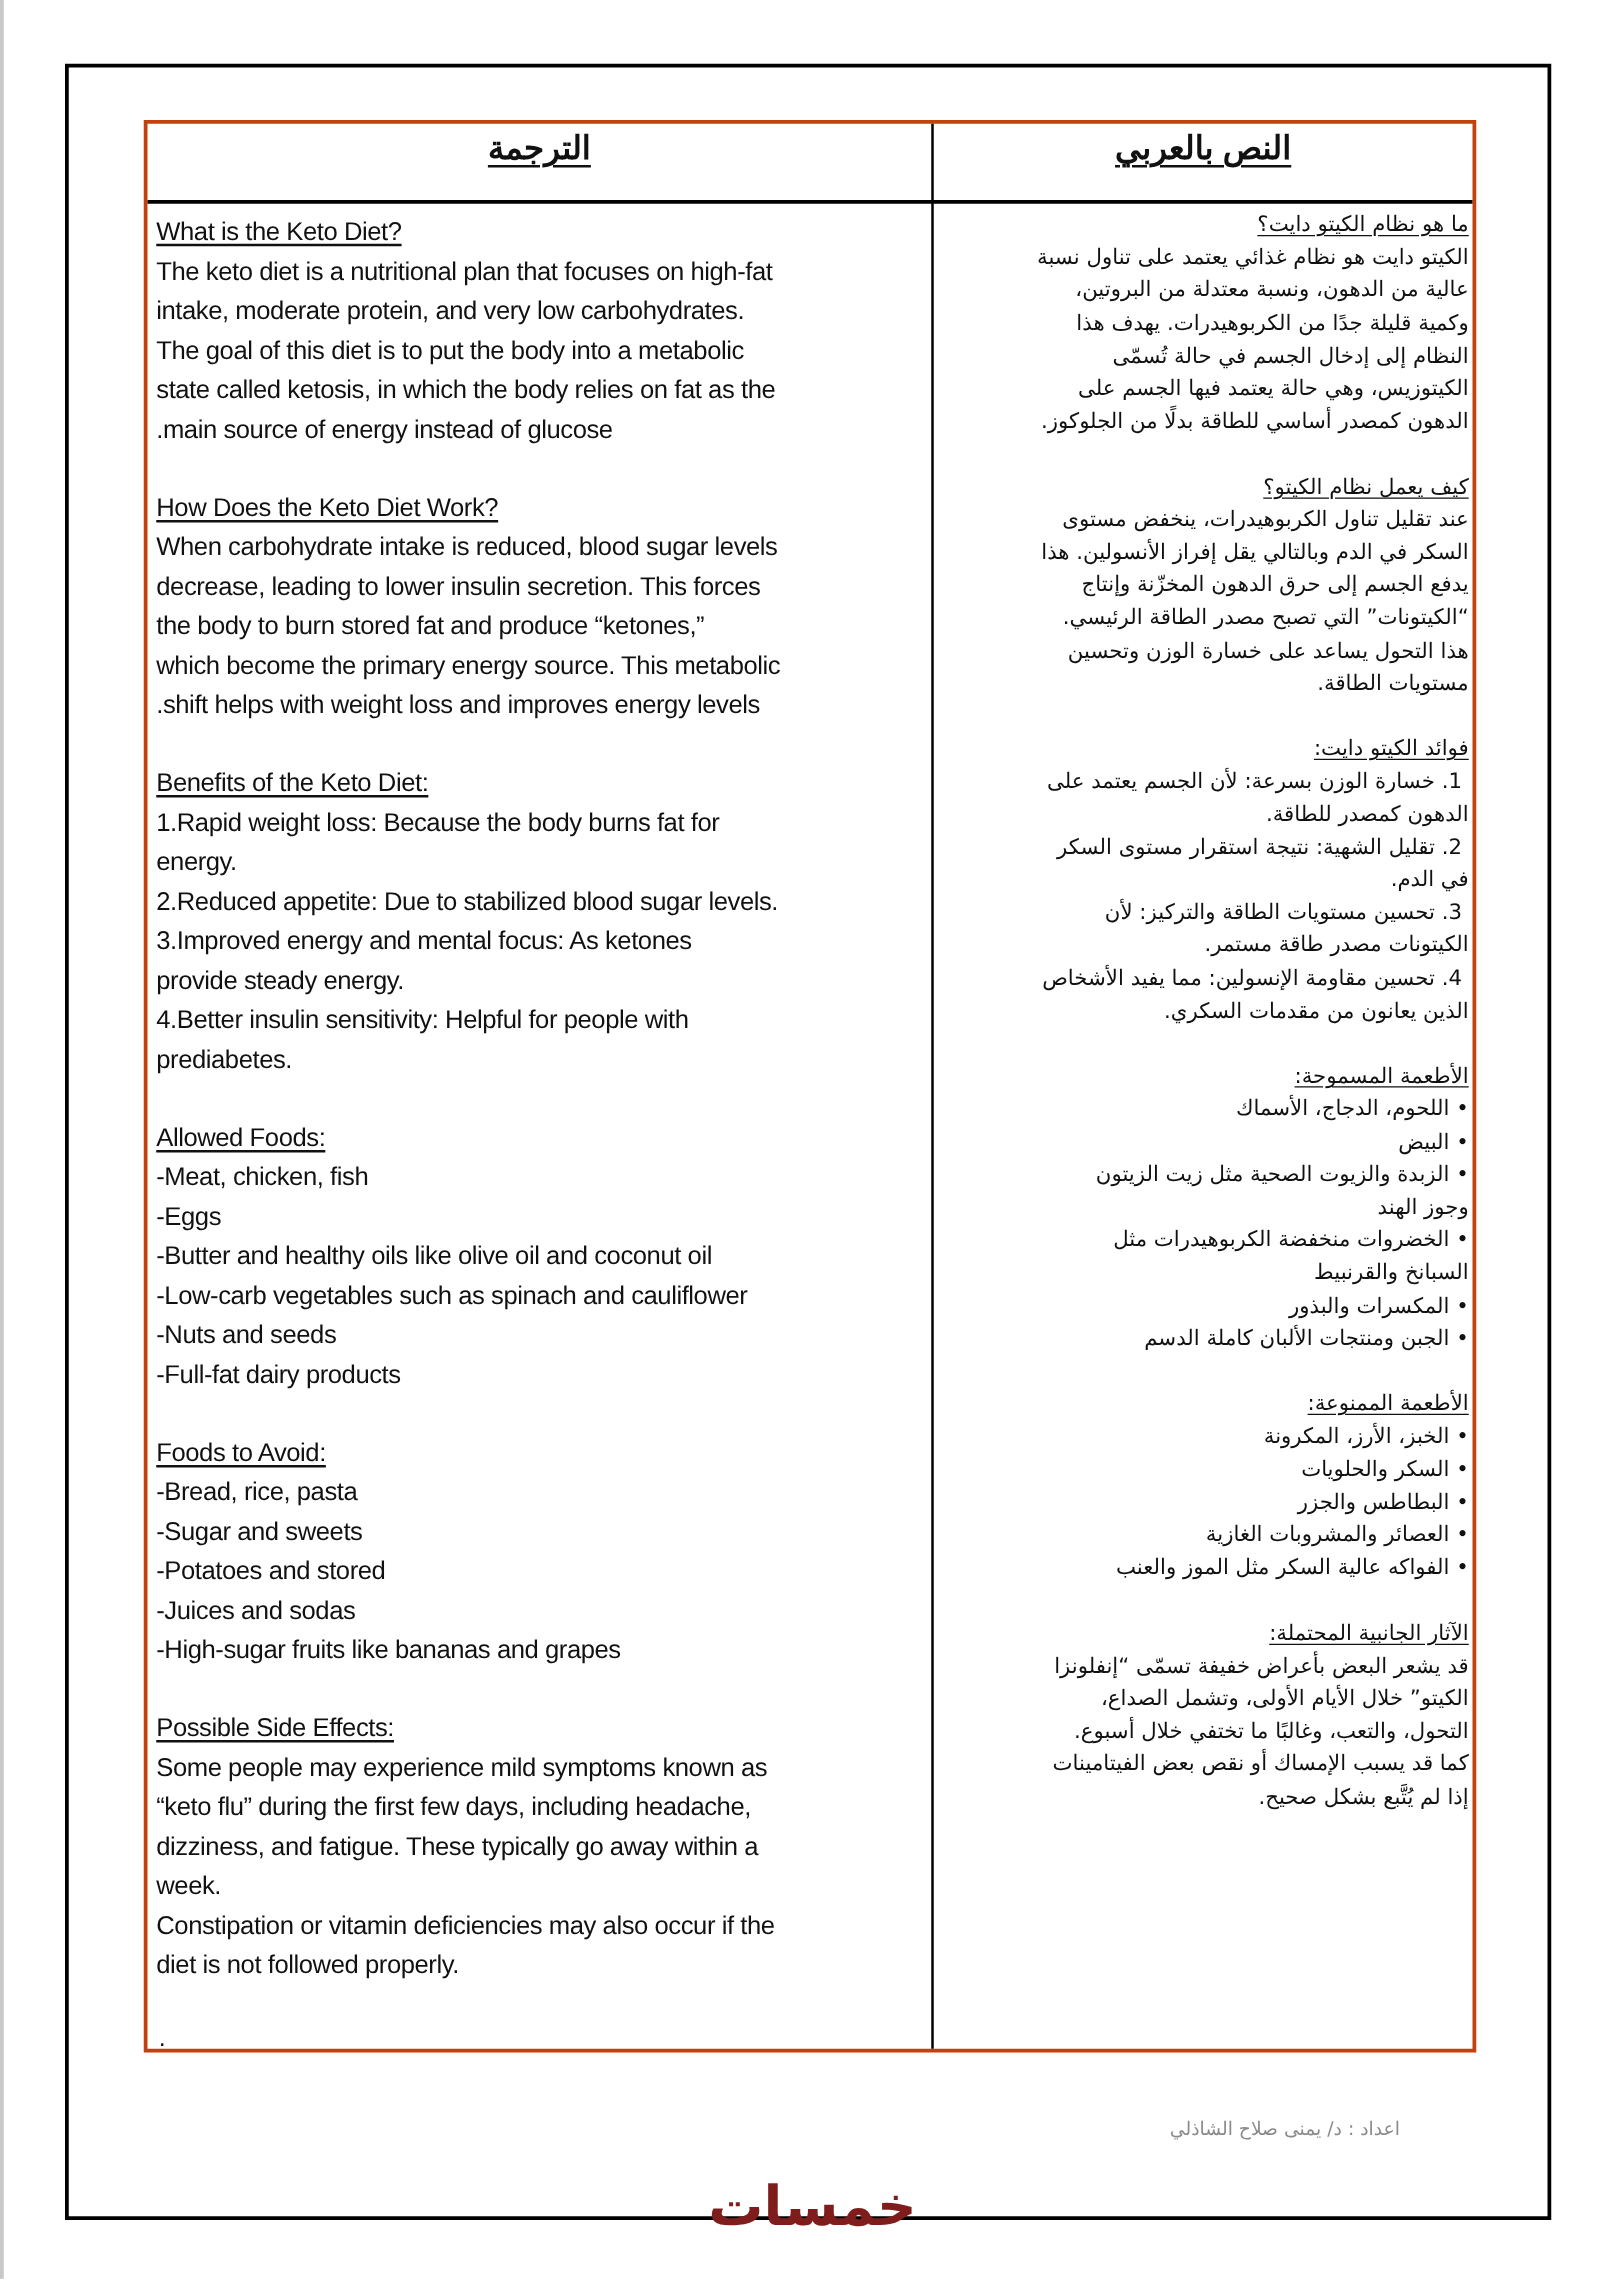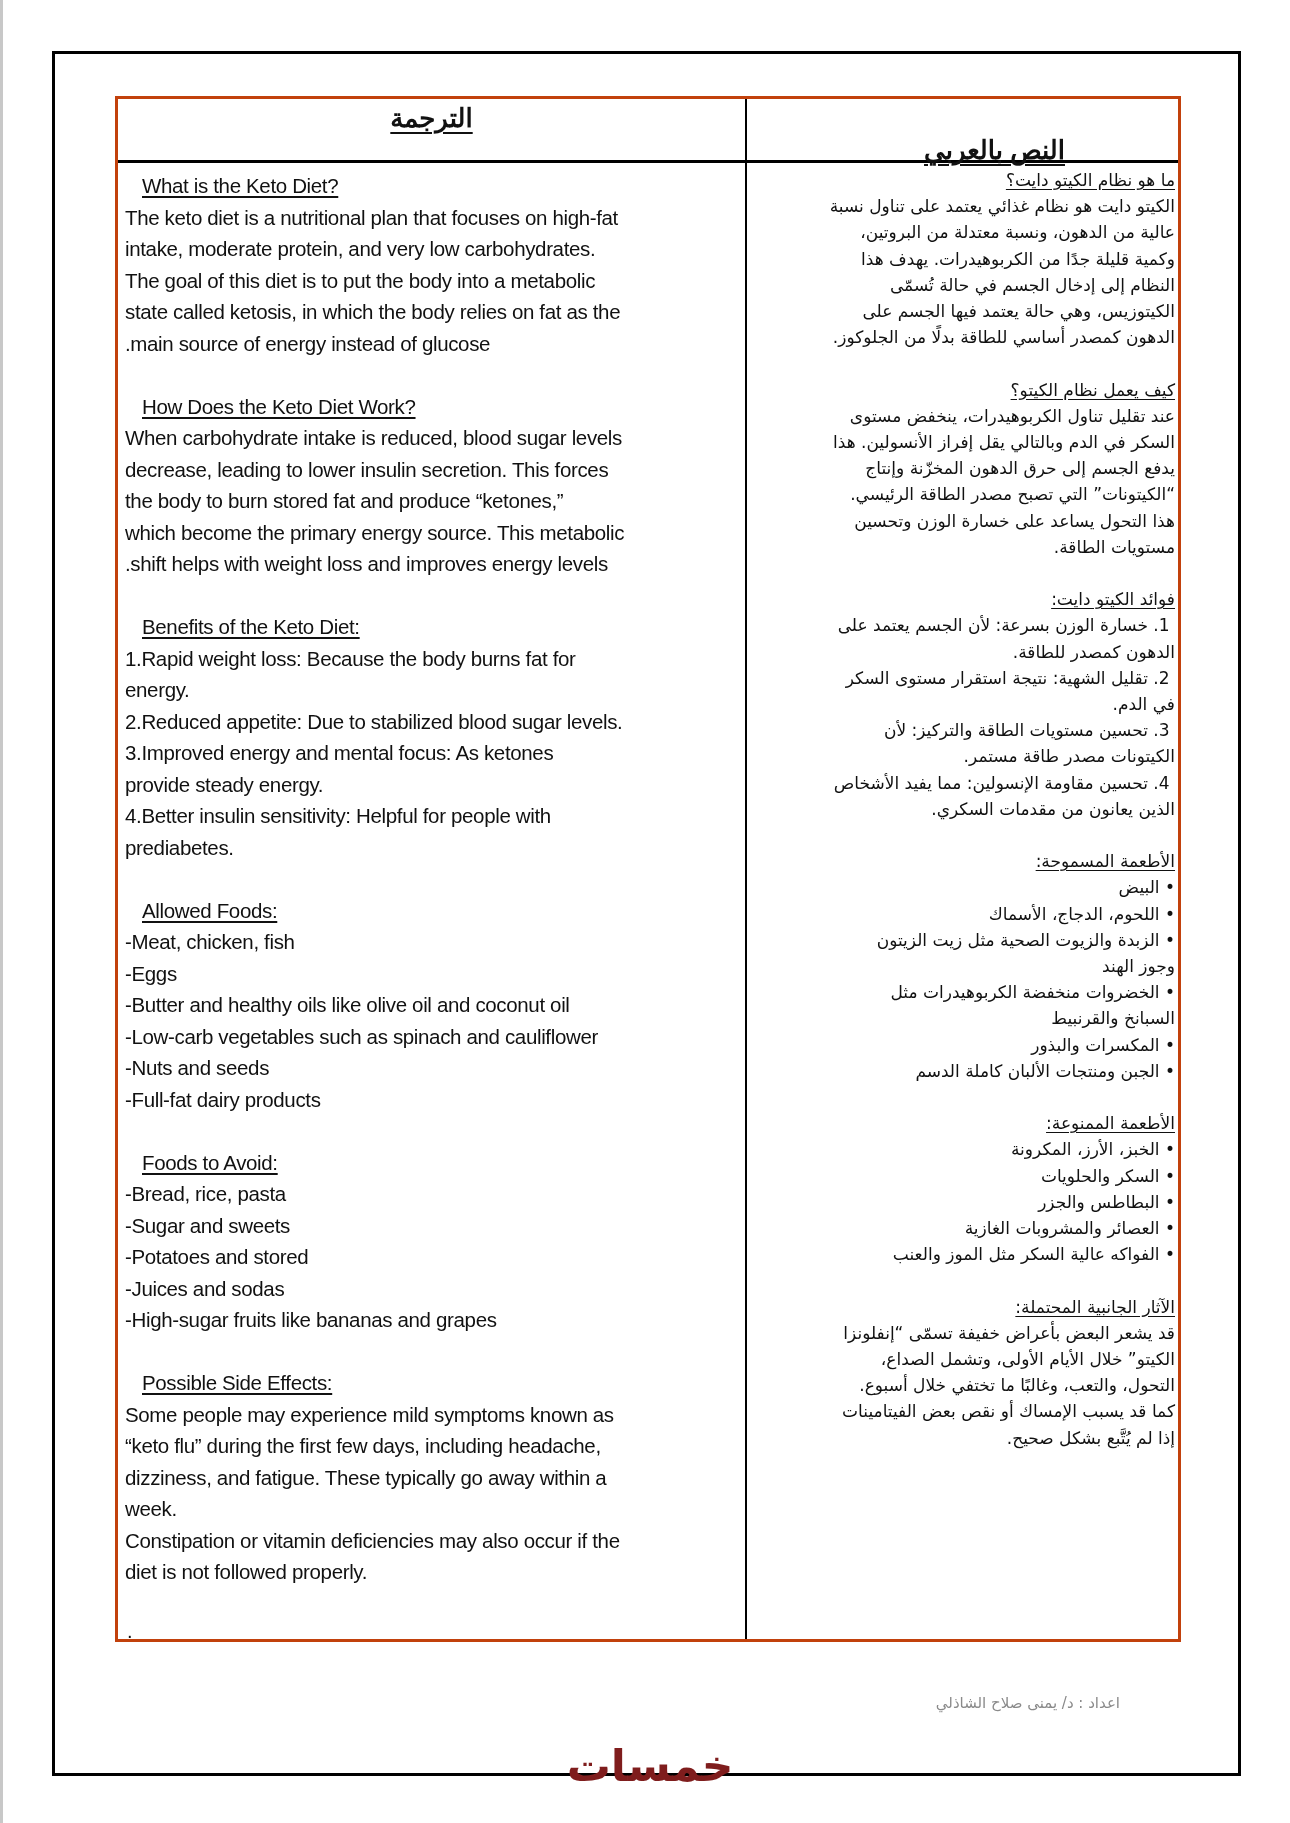--- a/index.html
+++ b/index.html
@@ -56,21 +56,21 @@
       padding-top: 4px;
       box-sizing: border-box;
       font-weight: bold;
       font-size: 26px;
       text-decoration: underline;
       text-decoration-thickness: 2px;
       text-underline-offset: 5px;
       direction: rtl;
     }
     .header-left { left: 0; width: 627px; }
-    .header-right { left: 661px; width: 431px; margin-top: 32px; }
+    .header-right { left: 629px; width: 431px; }
 
     .col-en {
       position: absolute;
       left: 7px; top: 71px;
       width: 615px;
       font-family: "Liberation Sans", sans-serif;
       font-size: 20.5px;
       line-height: 31.5px;
       letter-spacing: -0.35px;
       color: #111;
@@ -82,21 +82,20 @@
       direction: rtl;
       text-align: right;
       font-family: "DejaVu Sans", sans-serif;
       font-size: 17px;
       line-height: 26.2px;
       color: #111;
     }
     .sec-title {
       text-decoration: underline;
       text-underline-offset: 3px;
-      margin-left: 17px;
     }
     .line { white-space: pre-wrap; }
     .gap-en { height: 31.5px; }
     .gap-ar { height: 26.2px; }
     .end-dot {
       position: absolute;
       left: 9px; bottom: -4px;
       font-size: 20px;
     }
     .author {
@@ -224,22 +223,22 @@
         <div class="line"> 2. تقليل الشهية: نتيجة استقرار مستوى السكر</div>
         <div class="line">في الدم.</div>
         <div class="line"> 3. تحسين مستويات الطاقة والتركيز: لأن</div>
         <div class="line">الكيتونات مصدر طاقة مستمر.</div>
         <div class="line"> 4. تحسين مقاومة الإنسولين: مما يفيد الأشخاص</div>
         <div class="line">الذين يعانون من مقدمات السكري.</div>
       </div>
       <div>
         <div class="gap-ar"></div>
         <div class="sec-title">الأطعمة المسموحة:</div>
+        <div class="line">• اللحوم، الدجاج، الأسماك</div>
         <div class="line">• البيض</div>
-        <div class="line">• اللحوم، الدجاج، الأسماك</div>
         <div class="line">• الزبدة والزيوت الصحية مثل زيت الزيتون</div>
         <div class="line">وجوز الهند</div>
         <div class="line">• الخضروات منخفضة الكربوهيدرات مثل</div>
         <div class="line">السبانخ والقرنبيط</div>
         <div class="line">• المكسرات والبذور</div>
         <div class="line">• الجبن ومنتجات الألبان كاملة الدسم</div>
       </div>
       <div>
         <div class="gap-ar"></div>
         <div class="sec-title">الأطعمة الممنوعة:</div>

